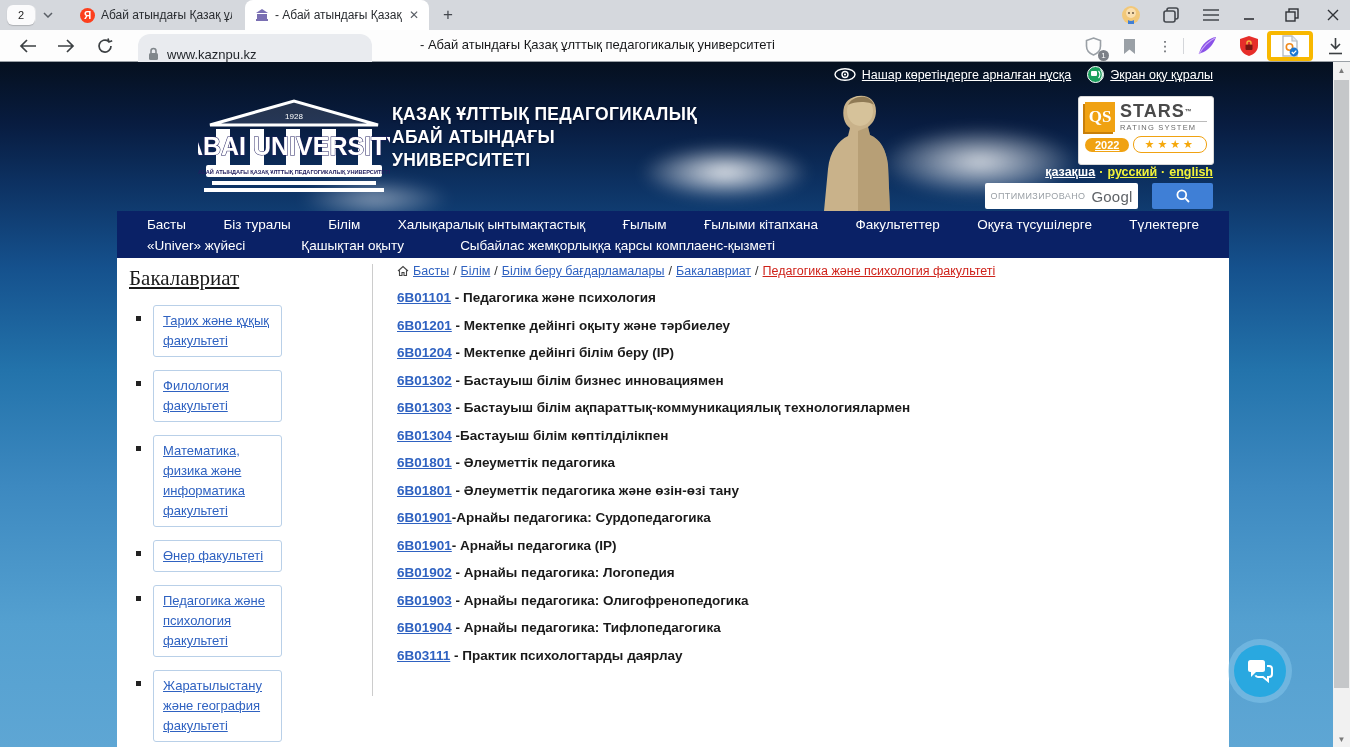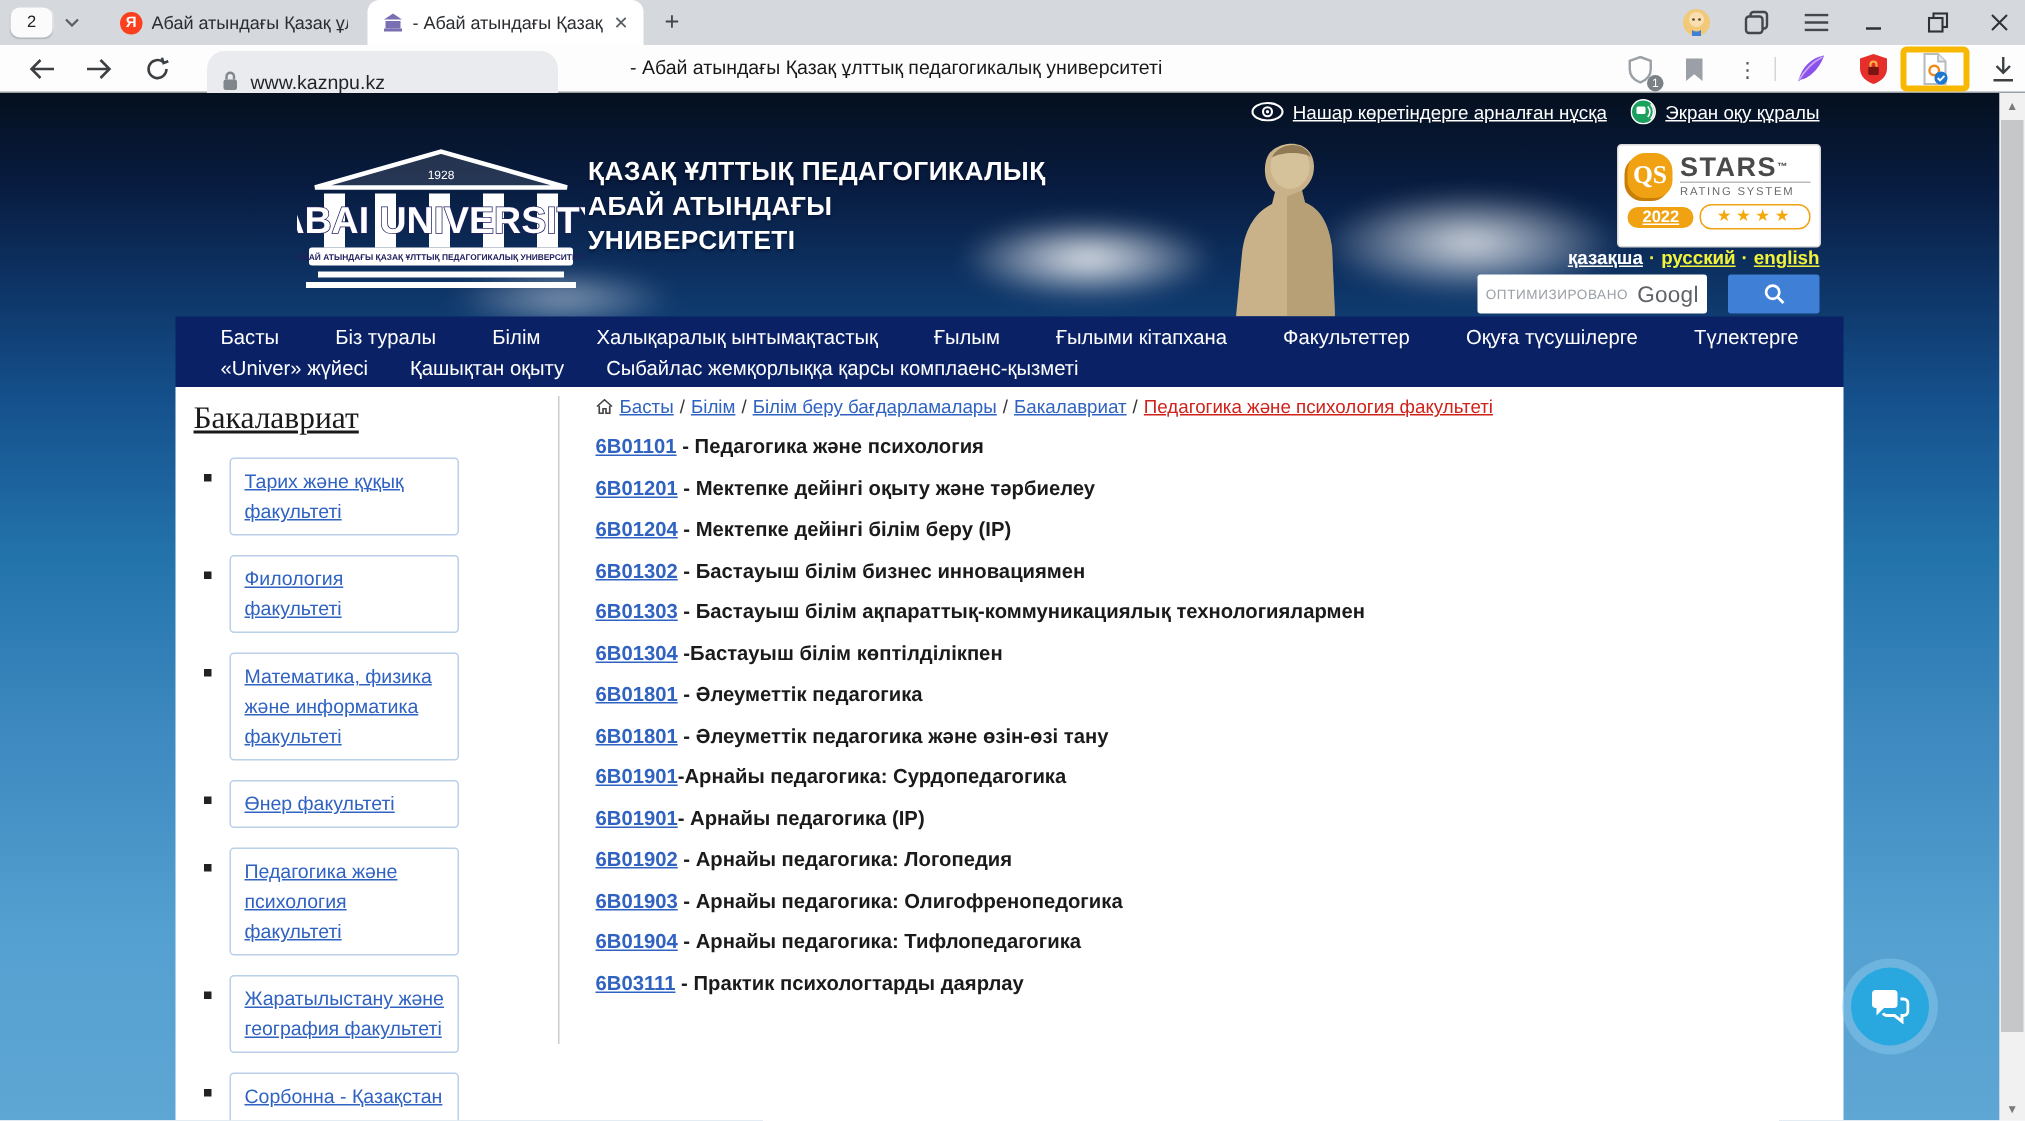--- a/index.html
+++ b/index.html
@@ -55,21 +55,21 @@
   .header { position:absolute; left:0; top:25px; width:1333px; height:124px; }
   .cloud { position:absolute; border-radius:50%; filter:blur(7px);
            background:radial-gradient(closest-side, rgba(255,255,255,.92), rgba(255,255,255,0)); }
   .logo { position:absolute; left:198px; top:8px; }
   .h-title { position:absolute; left:392px; top:16px; color:#fff; font-weight:bold; font-size:17.5px; line-height:23px;
              text-shadow:0 1px 2px rgba(0,0,30,.5); letter-spacing:.3px; }
   .statue { position:absolute; left:810px; top:4px; }
   .qs-card { position:absolute; left:1078px; top:9px; width:136px; height:69px; background:#fff; border:1px solid #d8d8d8;
              border-radius:3px; padding:5px 6px; }
   .qs-top { display:flex; gap:5px; align-items:center; }
-  .qs-logo { width:30px; height:30px; background:#f0a212; border-radius:12px; color:#fff; font-family:"Liberation Serif",serif;
+  .qs-logo { width:30px; height:30px; background:#f0a212; border-radius:0; color:#fff; font-family:"Liberation Serif",serif;
              font-weight:bold; font-size:17px; display:flex; align-items:center; justify-content:center;
              box-shadow:-2px 2px 0 #c87f0a; }
   .qs-right { flex:1; }
   .qs-stars-word { font-size:18px; font-weight:bold; color:#4a4a4a; letter-spacing:1px; line-height:17px; }
   .qs-tm { font-size:7px; vertical-align:top; color:#4a4a4a; }
   .qs-rs { font-size:7.5px; color:#6a6a6a; letter-spacing:1.2px; border-top:1px solid #bbb; margin-top:1px; padding-top:1px; }
   .qs-bottom { display:flex; gap:4px; margin-top:4px; align-items:center; }
   .qs-year { background:#f0a212; color:#fff; font-size:11px; font-weight:bold; border-radius:8px; padding:1px 10px;text-decoration:underline; }
   .qs-stars { flex:1; border:1.5px solid #f0a212; border-radius:8px; text-align:center; color:#f5a80c; font-size:11px;
               letter-spacing:3px; line-height:15px; }
@@ -82,31 +82,31 @@
                   display:flex; align-items:center; justify-content:center; gap:6px; }
   .search-brand { font-size:9px; color:#9aa0a6; letter-spacing:.4px; }
   .search-google { font-size:15px; color:#5f6368; font-weight:500; letter-spacing:.2px; }
   .search-btn { position:absolute; left:1152px; top:96px; width:61px; height:26px; background:#3f7fd6; border-radius:2px;
                 display:flex; align-items:center; justify-content:center; }
 
   
   .mainnav { position:absolute; left:117px; top:149px; width:1112px; height:47px; background:#0a2166; }
   .nav-row { display:flex; align-items:center; height:23px; padding:0 30px; color:#fff; font-size:13.5px; }
   .nav-row1 { justify-content:space-between; padding-top:3px; }
-  .nav-row2 { gap:28px; }
+  .nav-row2 { gap:56px; }
   .nav-item { white-space:nowrap; cursor:default; }
 
   
   .content { position:absolute; left:117px; top:196px; width:1112px; height:489px; background:#fff; }
   .sidebar { position:absolute; left:10px; top:8px; width:240px; }
   .side-head { font-family:"Liberation Serif",serif; font-size:21px; color:#1a1a1a; text-decoration:underline; margin-left:2px; }
   .side-list { list-style:none; margin-top:14px; }
   .side-item { position:relative; padding-left:26px; margin-bottom:13px; }
   .side-item::before { content:""; position:absolute; left:9px; top:11px; width:5px; height:5px; background:#222; }
-  .side-link { display:block; width:153px; border:1px solid #b9d0e8; border-radius:3px; padding:5px 9px; font-size:13px;
+  .side-link { display:block; width:129px; border:1px solid #b9d0e8; border-radius:3px; padding:5px 9px; font-size:13px;
                line-height:20px; color:#2f62c1; text-decoration:underline; }
   .v-divider { position:absolute; left:255px; top:6px; width:1px; height:432px; background:#ccc; }
   .main { position:absolute; left:280px; top:6px; width:760px; }
   .breadcrumb { font-size:12.5px; color:#333; display:flex; align-items:center; flex-wrap:wrap; gap:0; }
   .bc-home { margin-right:4px; display:inline-flex; }
   .bc-link { color:#2f62c1; text-decoration:underline; }
   .bc-sep { margin:0 4px; color:#333; }
   .bc-current { color:#cf221a; text-decoration:underline; }
   .programs { margin-top:13px; }
   .prog-row { margin-bottom:13.5px; font-size:13.5px; font-weight:bold; line-height:14px; }

